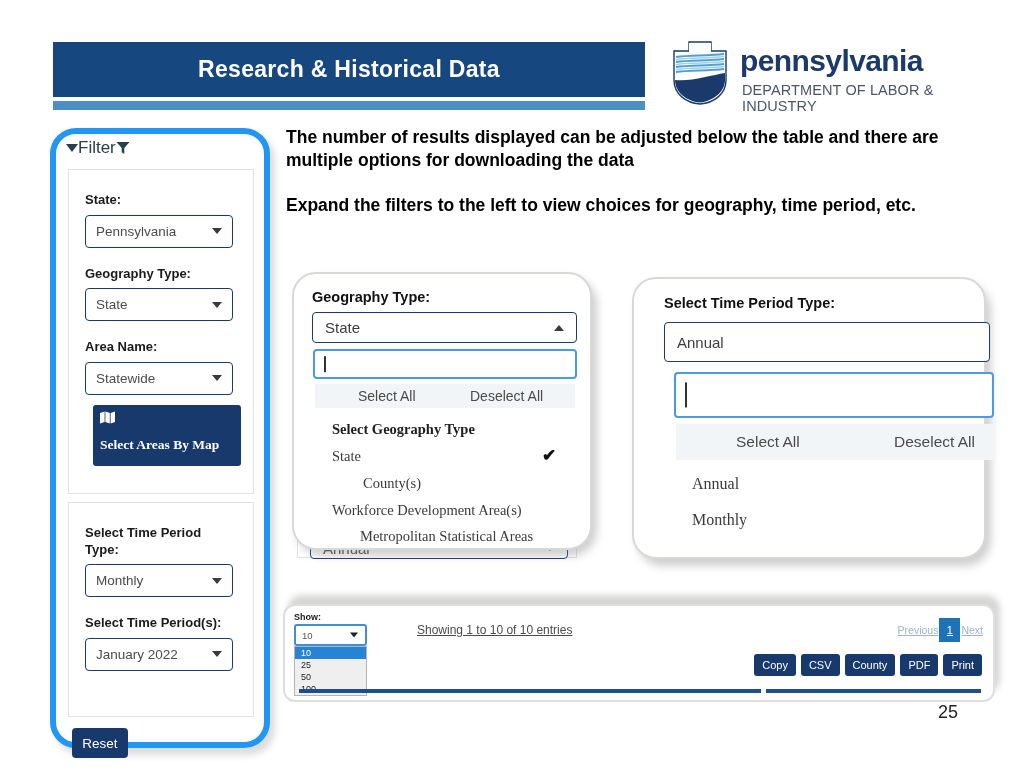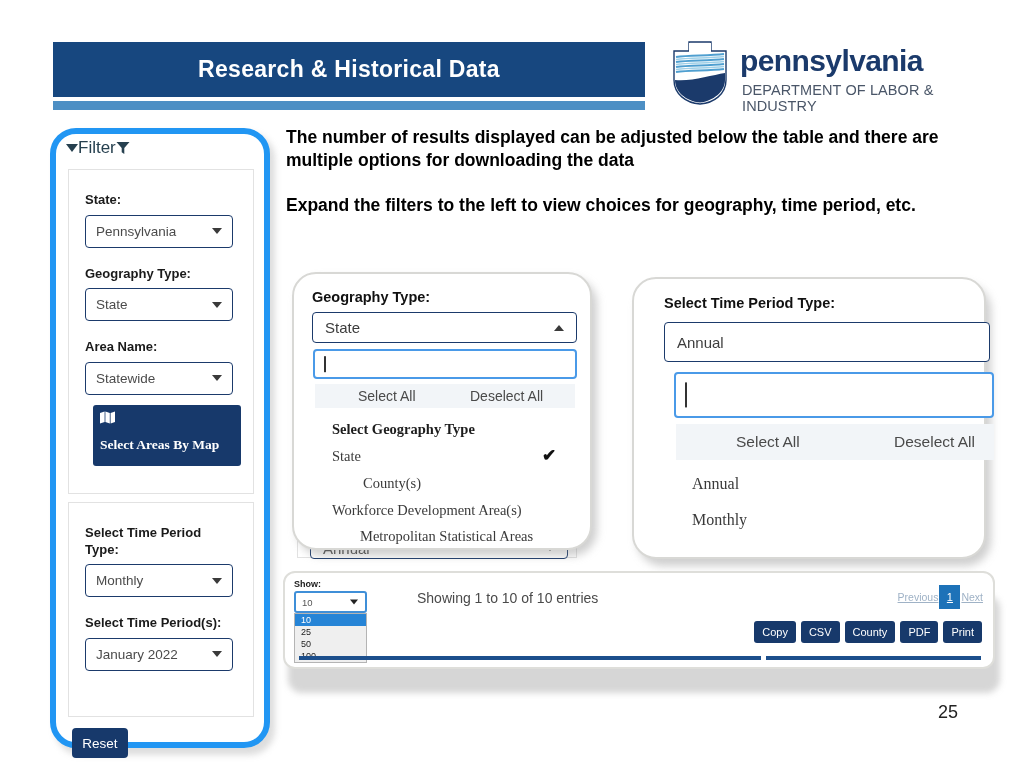--- a/index.html
+++ b/index.html
@@ -162,21 +162,21 @@
   .ghost-box {
     position: absolute; border: 1px solid #e2e2e2; background: #fff;
   }
 
   
   .tbl-shadow {
     position: absolute; left: 288px; top: 595px; width: 712px; height: 98px;
     border-radius: 14px; background: rgba(120,120,120,0.3); filter: blur(3px);
   }
   .tbl-panel {
-    position: absolute; left: 283px; top: 571px; width: 712px; height: 98px;
+    position: absolute; left: 283px; top: 604px; width: 712px; height: 98px;
     background: #ffffff; border: 2px solid #dededa; border-radius: 12px;
   }
   .show-label {
     position: absolute; left: 9px; top: 6px;
     font-size: 9px; font-weight: bold; color: #1a1a1a;
   }
   .show-sel {
     position: absolute; left: 9px; top: 18px; width: 73px; height: 22px;
     border: 2px solid #3f8fd8; border-radius: 3px; background: #fff;
     display: flex; align-items: center; padding-left: 6px;
@@ -191,21 +191,21 @@
     position: absolute; left: 9px; top: 40px; width: 73px;
     border: 1px solid #b4b4b4; background: #efefef;
   }
   .show-list .li {
     height: 12px; font-size: 9px; color: #222;
     display: flex; align-items: center; padding-left: 6px;
   }
   .show-list .li.sel { background: #2684d6; color: #fff; }
   .showing-txt {
     position: absolute; left: 132px; top: 17px;
-    font-size: 14px; color: #4a4a4a;
+    font-size: 12px; color: #4a4a4a; text-decoration: underline;
   }
   .pager { position: absolute; right: 10px; top: 12px; display: flex; align-items: center; gap: 1px; }
   .pager a { font-size: 10.5px; color: #9fb2c6; text-decoration: underline; }
   .pager .pg-cur {
     width: 21px; height: 24px; background: #1d72b8; color: #fff;
     display: flex; align-items: center; justify-content: center;
     font-size: 11px; text-decoration: underline;
   }
   .exp-btns { position: absolute; right: 11px; top: 48px; display: flex; gap: 5px; padding-left: 24px; }
   .exp-btns .b {

